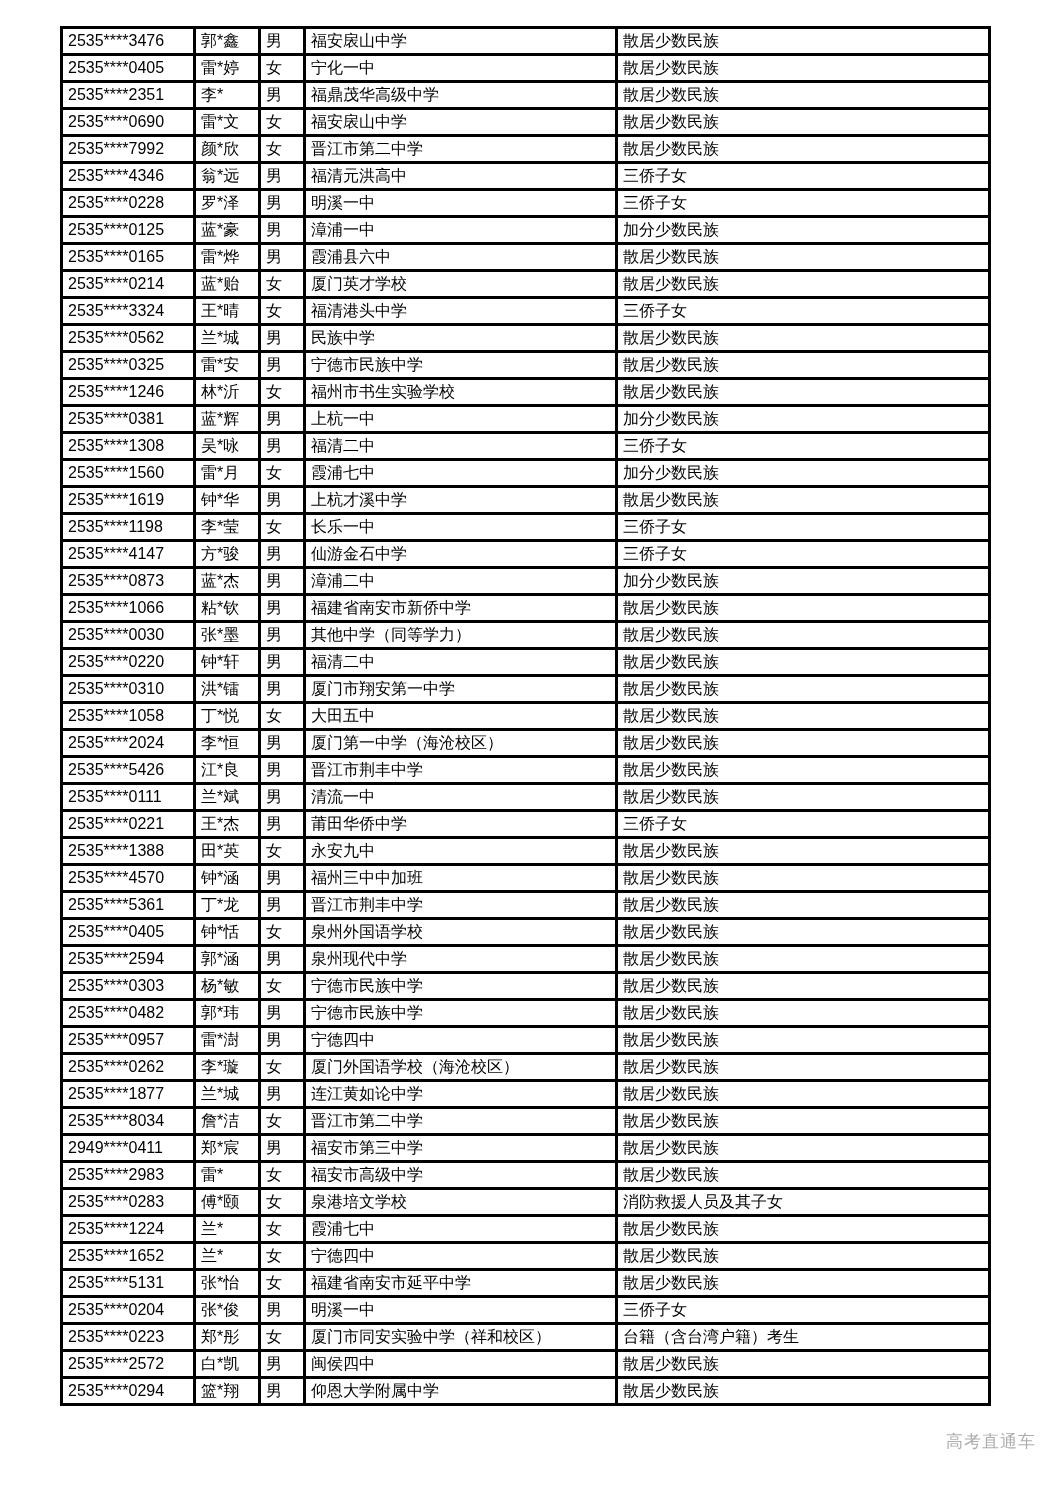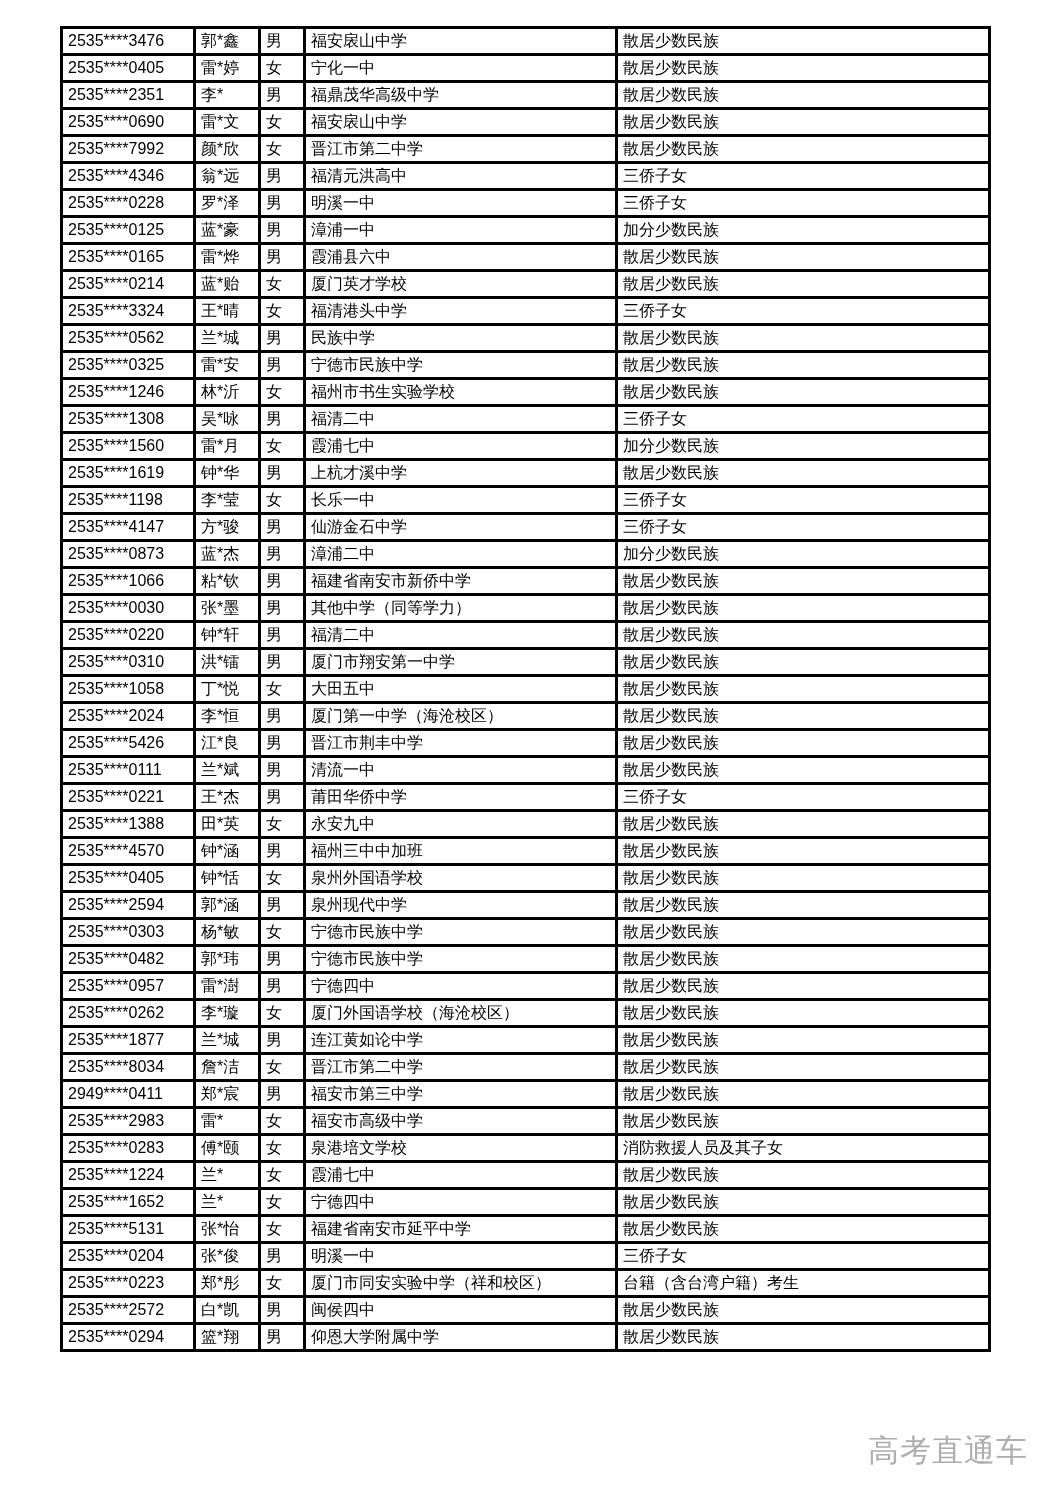--- a/index.html
+++ b/index.html
@@ -33,22 +33,22 @@
     color: #000000;
     white-space: nowrap;
     overflow: hidden;
     background: #ffffff;
     text-align: left;
     vertical-align: middle;
   }
   .watermark {
     position: absolute;
     top: 1430px;
-    right: 22px;
-    font-size: 31px;
+    right: 14px;
+    font-size: 17px;
     letter-spacing: 1px;
     color: #adadad;
     z-index: 5;
   }
 </style>
 </head>
 <body>
 
 <div class="page">
   <table class="roster">
@@ -152,20 +152,27 @@
           <td>散居少数民族</td>
         </tr>
         <tr>
           <td>2535****1246</td>
           <td>林*沂</td>
           <td>女</td>
           <td>福州市书生实验学校</td>
           <td>散居少数民族</td>
         </tr>
         <tr>
+          <td>2535****0381</td>
+          <td>蓝*辉</td>
+          <td>男</td>
+          <td>上杭一中</td>
+          <td>加分少数民族</td>
+        </tr>
+        <tr>
           <td>2535****1308</td>
           <td>吴*咏</td>
           <td>男</td>
           <td>福清二中</td>
           <td>三侨子女</td>
         </tr>
         <tr>
           <td>2535****1560</td>
           <td>雷*月</td>
           <td>女</td>
@@ -268,20 +275,27 @@
           <td>田*英</td>
           <td>女</td>
           <td>永安九中</td>
           <td>散居少数民族</td>
         </tr>
         <tr>
           <td>2535****4570</td>
           <td>钟*涵</td>
           <td>男</td>
           <td>福州三中中加班</td>
+          <td>散居少数民族</td>
+        </tr>
+        <tr>
+          <td>2535****5361</td>
+          <td>丁*龙</td>
+          <td>男</td>
+          <td>晋江市荆丰中学</td>
           <td>散居少数民族</td>
         </tr>
         <tr>
           <td>2535****0405</td>
           <td>钟*恬</td>
           <td>女</td>
           <td>泉州外国语学校</td>
           <td>散居少数民族</td>
         </tr>
         <tr>

